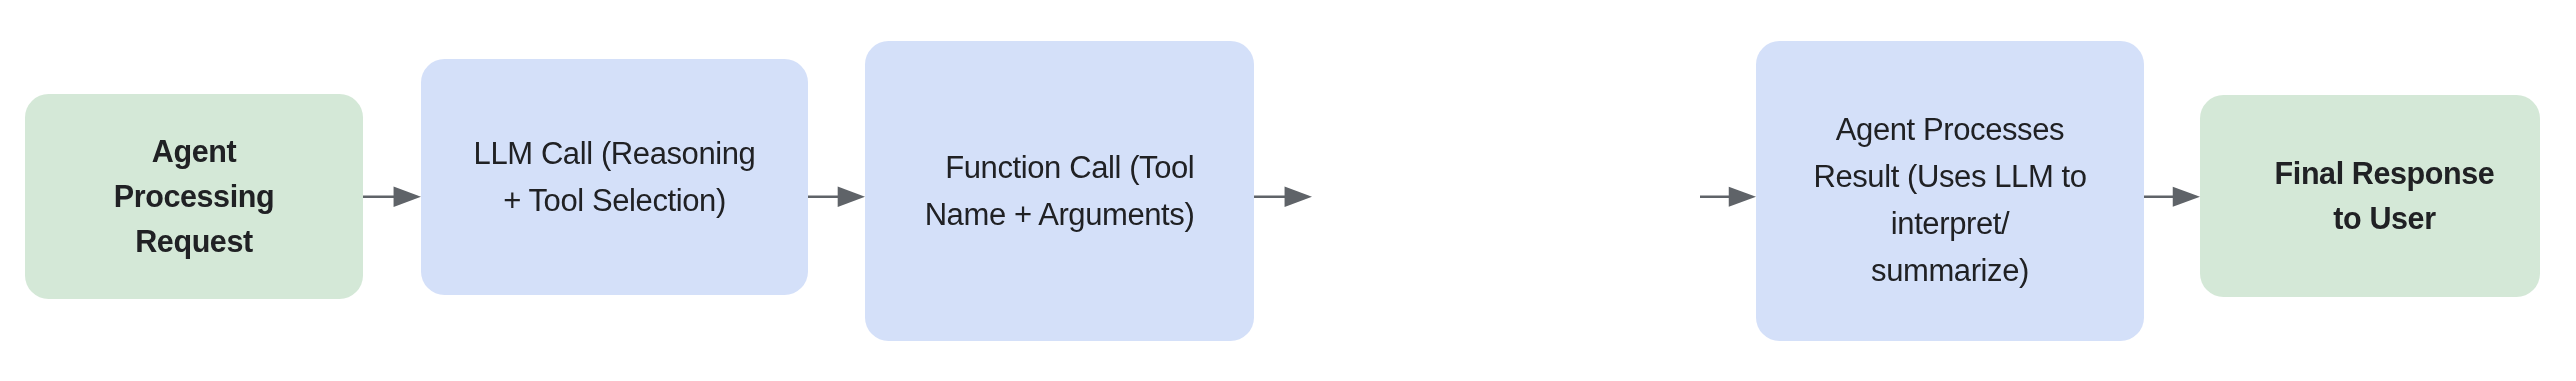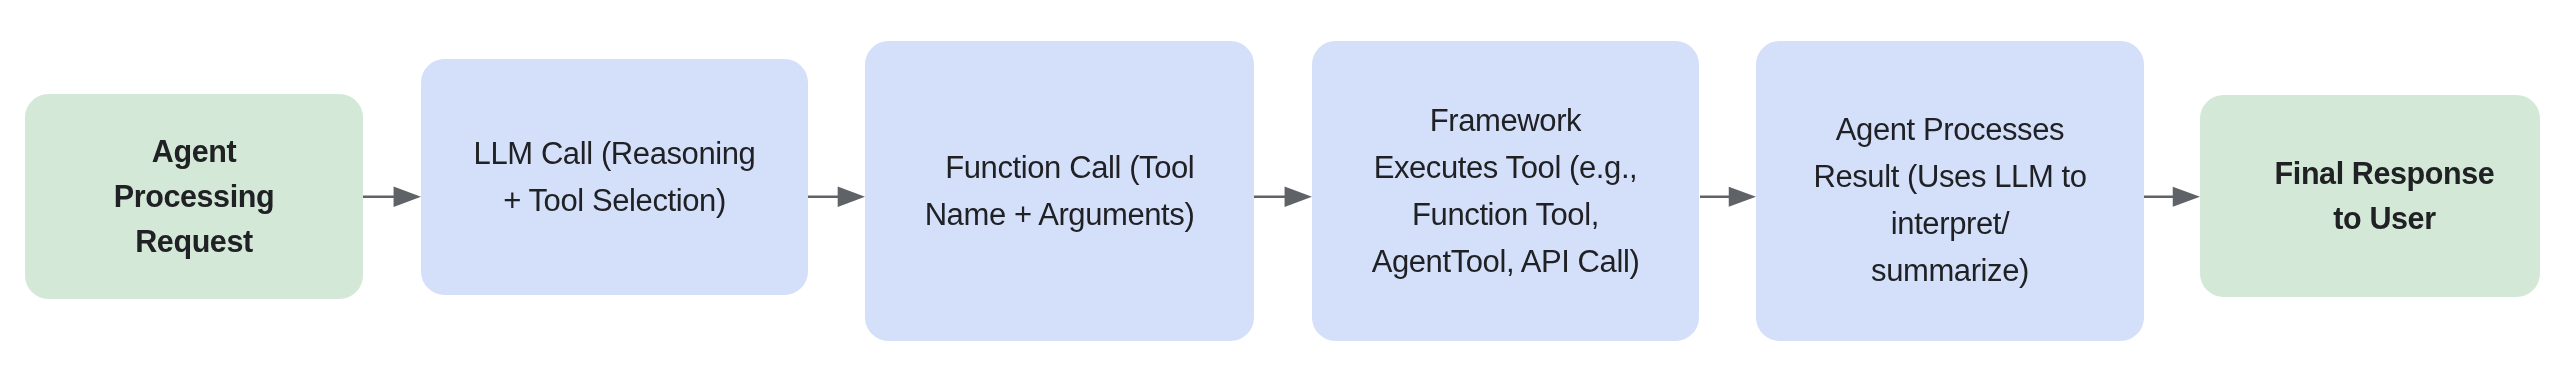--- a/index.html
+++ b/index.html
@@ -56,26 +56,20 @@
 Request</div>
   </div>
     <div class="flow-node process" style="left: 421px; top: 59px; width: 387px; height: 236px; background: rgb(212, 224, 249);">
     <div class="node-label" style="color: rgb(32, 33, 36);">LLM Call (Reasoning
 + Tool Selection)</div>
   </div>
     <div class="flow-node process" style="left: 865px; top: 41px; width: 389px; height: 300px; background: rgb(212, 224, 249);">
     <div class="node-label" style="color: rgb(32, 33, 36); text-align: right;">Function Call (Tool
 Name + Arguments)</div>
   </div>
-    <div class="flow-node process" style="left: 1312px; top: 41px; width: 387px; height: 300px; background: rgb(212, 224, 249);">
-    <div class="node-label" style="color: rgb(32, 33, 36);">Framework
-Executes Tool (e.g.,
-Function Tool,
-AgentTool, API Call)</div>
-  </div>
     <div class="flow-node process" style="left: 1756px; top: 41px; width: 388px; height: 300px; background: rgb(212, 224, 249);">
     <div class="node-label" style="color: rgb(32, 33, 36); margin-top: 18px;">Agent Processes
 Result (Uses LLM to
 interpret/
 summarize)</div>
   </div>
     <div class="flow-node terminal" style="left: 2200px; top: 95px; width: 340px; height: 202px; background: rgb(212, 232, 215);">
     <div class="node-label" style="color: rgb(32, 33, 36); margin-left: 29px;">Final Response
 to User</div>
   </div>

